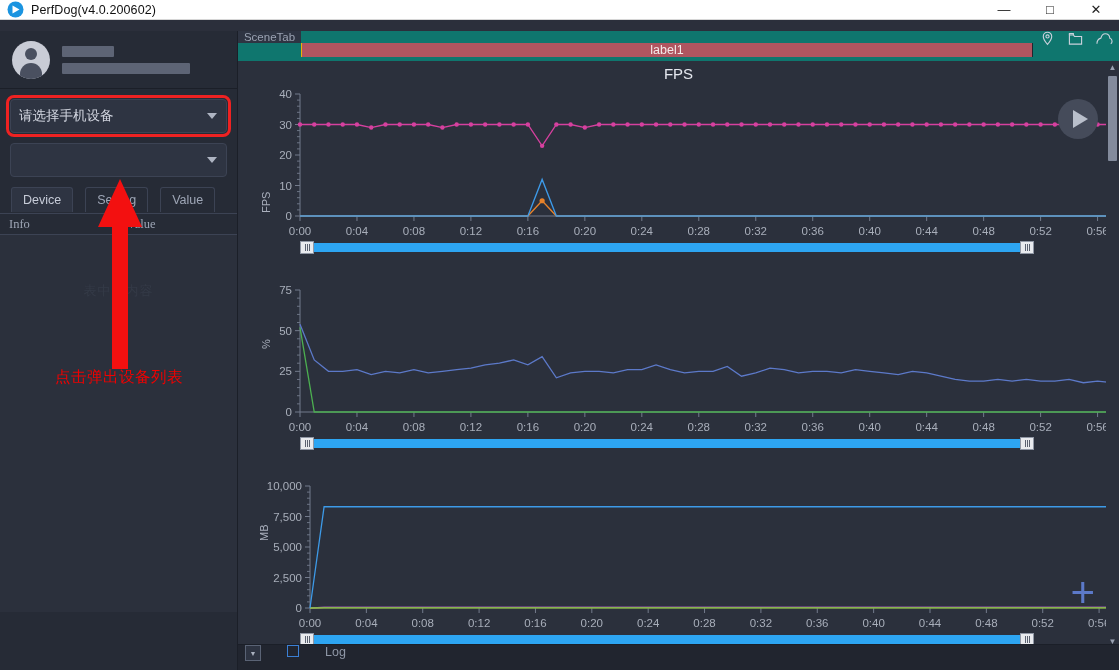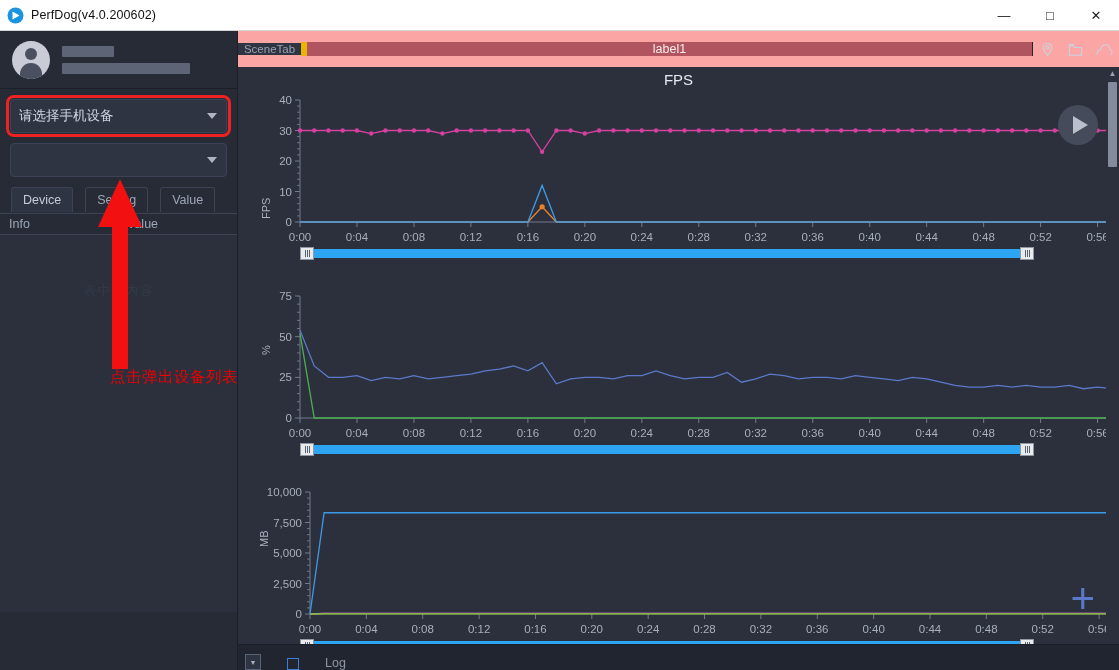--- a/index.html
+++ b/index.html
@@ -5,21 +5,21 @@
   * { box-sizing: border-box; margin: 0; padding: 0; }
   html, body {
     width: 1119px; height: 670px;
     font-family: "Liberation Sans", sans-serif;
     background: #2b2f3b; overflow: hidden;
   }
   #app { position: relative; width: 1119px; height: 670px; }
 
   
   .titlebar {
-    position: absolute; left: 0; top: 0; width: 1119px; height: 31px;
+    position: absolute; left: 0; top: 0; width: 1119px; height: 20px;
     background: #ffffff; border-bottom: 1px solid #d6d6d6;
     display: flex; align-items: center;
   }
   .title-logo { width: 17px; height: 17px; margin-left: 7px; margin-right: 7px; flex: 0 0 auto; }
   .title-text { font-size: 12.5px; color: #111; letter-spacing: .1px; }
   .win-btns { margin-left: auto; display: flex; height: 31px; }
   .win-btn {
     width: 46px; height: 31px; display: flex; align-items: center; justify-content: center;
     color: #222; font-size: 13px;
   }
@@ -65,47 +65,48 @@
     font-size: 12.5px; color: #9ea6b6; background: #262b36;
     border: 1px solid #3c4354; border-bottom: none; border-radius: 3px 3px 0 0;
     margin-right: -1px;
   }
   .tabbtn.active { background: #2e3442; color: #c7ccd8; }
 
   .table-head {
     display: flex; height: 22px; margin-top: 1px;
     border-top: 1px solid #3c4354; border-bottom: 1px solid #3c4354;
     background: #262b36;
+    font-family: Liberation Serif, serif;
   }
   .th { font-size: 12.5px; color: #9ea6b6; display: flex; align-items: center; padding-left: 9px; }
   .th.info { width: 118px; border-right: 1px solid #3c4354; }
   .th.value { flex: 1; }
   .table-body { position: relative; height: 377px; background: #2b303c; }
   .watermark {
     position: absolute; left: 0; right: 0; top: 47px; text-align: center;
     font-size: 13px; color: #343a47; letter-spacing: 1px;
   }
   .annot-text {
-    position: absolute; left: 0; width: 238px; top: 336px; text-align: right;
+    position: absolute; left: 0; width: 238px; top: 336px; text-align: center;
     color: #f00000; font-size: 15.5px; letter-spacing: .5px;
   }
   .arrow { position: absolute; left: 92px; top: 148px; }
 
   
   .content { position: absolute; left: 238px; top: 31px; width: 881px; height: 639px; background: #2b303c; }
 
-  .scenebar { display: flex; height: 36px; background: #fca5a5; align-items: center; }
+  .scenebar { display: flex; height: 30px; background: #0f766e; align-items: flex-start; }
   .scene-tab {
     width: 63px; background: #2e3442; color: #9aa2b2; font-size: 11.5px;
     display: flex; align-items: center; justify-content: center;
   }
   .label-tab {
     flex: 1; background: #b05560; color: #f4eaea; font-size: 12.5px;
     display: flex; align-items: center; justify-content: center;
-    border-left: 6px solid #eab308; border-right: 1px solid #21252f;
+    border-left: 1px solid #eab308; border-right: 1px solid #21252f; margin-top: 12px;
   }
   .bar-icons { width: 86px; display: flex; align-items: center; justify-content: space-around; color: #cbd1dc; }
   .bar-icons svg { display: block; }
 
   .charts { position: relative; height: 587px; background: #2b303c; overflow: hidden; }
   .chart-block { position: relative; height: 196px; }
   .chart-title {
     position: absolute; left: 0; right: 0; top: 4px; text-align: center;
     color: #e6e9f0; font-size: 15px;
   }
@@ -138,21 +139,21 @@
 
   .vscroll { position: absolute; right: 0; top: 0; width: 13px; height: 587px; background: #2b303c; }
   .vscroll .up, .vscroll .down {
     width: 13px; height: 13px; display: flex; align-items: center; justify-content: center;
     color: #9aa2b2; font-size: 8px;
   }
   .vscroll .thumb { position: absolute; left: 2px; top: 15px; width: 9px; height: 85px; background: #838b9c; border-radius: 1px; }
 
   .statusbar {
     position: absolute; left: 0; bottom: 0; width: 881px; height: 26px;
-    background: #21252f; display: flex; align-items: flex-end; padding-left: 7px; gap: 26px;
+    background: #21252f; display: flex; align-items: flex-start; padding-left: 7px; gap: 26px;
     border-top: 1px solid #1b1f28;
   }
   .log-toggle {
     width: 16px; height: 16px; border: 1px solid #5a6375; background: #2e3442;
     display: flex; align-items: center; justify-content: center; color: #aab1bf; font-size: 7px;
   }
   .log-check { width: 12px; height: 12px; border: 1px solid #3b7fd4; background: transparent; }
   .log-label { color: #8f97a6; font-size: 12.5px; }
 </style>
 </head>

